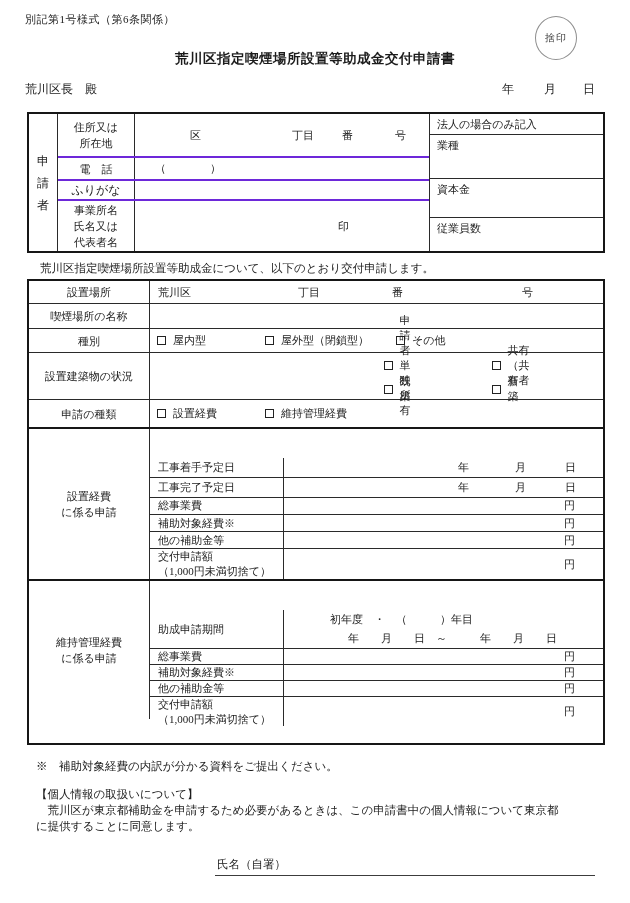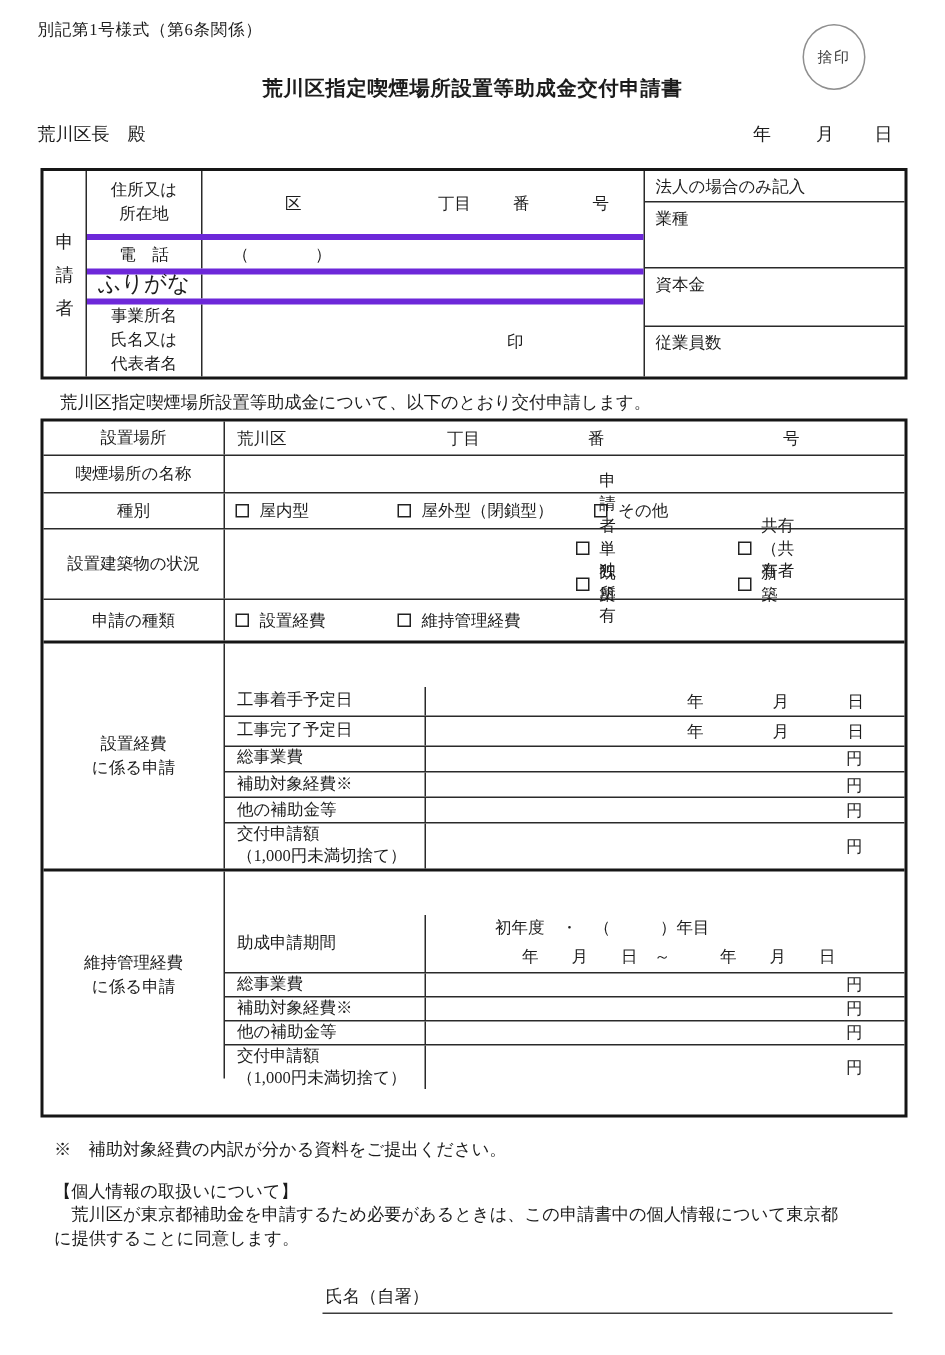--- a/index.html
+++ b/index.html
@@ -24,29 +24,29 @@
 
   
   .atable { left:27px; top:112px; width:578px; height:141px; border:2px solid #161616;
             display:flex; }
   .a-colA { width:29px; border-right:1px solid #2a2a2a; display:flex;
             align-items:center; justify-content:center; }
   .a-colA span { display:block; width:13px; word-break:break-all; line-height:22px;
                  font-size:12px; text-align:center; }
   .a-left { width:372px; border-right:1px solid #2a2a2a; display:flex; flex-direction:column; }
   .a-row { display:flex; }
-  .a-row + .a-row { border-top:4px solid #6d28d9; }
+  .a-row + .a-row { border-top:2px solid #6d28d9; }
   .a-label { width:77px; border-right:1px solid #2a2a2a; display:flex; flex-direction:column;
              align-items:center; justify-content:center; text-align:center; line-height:16px; }
   .a-content { flex:1; position:relative; display:flex; align-items:center; }
   .a-right { flex:1; display:flex; flex-direction:column; }
   .a-rrow { padding-left:7px; display:flex; align-items:flex-start; padding-top:3px; }
   .a-rrow + .a-rrow { border-top:1px solid #2a2a2a; }
   .a-rrow.center { align-items:center; padding-top:0; }
-  .furigana { font-size:15px;font-family:Liberation Mono, monospace; }
+  .furigana { font-size:12px; }
 
   
   .intro { left:40px; top:261px; font-size:11.5px; }
 
   
   .t2 { left:27px; top:279px; width:578px; height:466px; border:2px solid #161616;
         display:flex; flex-direction:column; }
   .t2-row { display:flex; }
   .t2-row + .t2-row { border-top:1px solid #2a2a2a; }
   .t2-row.thick { border-top:2px solid #161616; }

